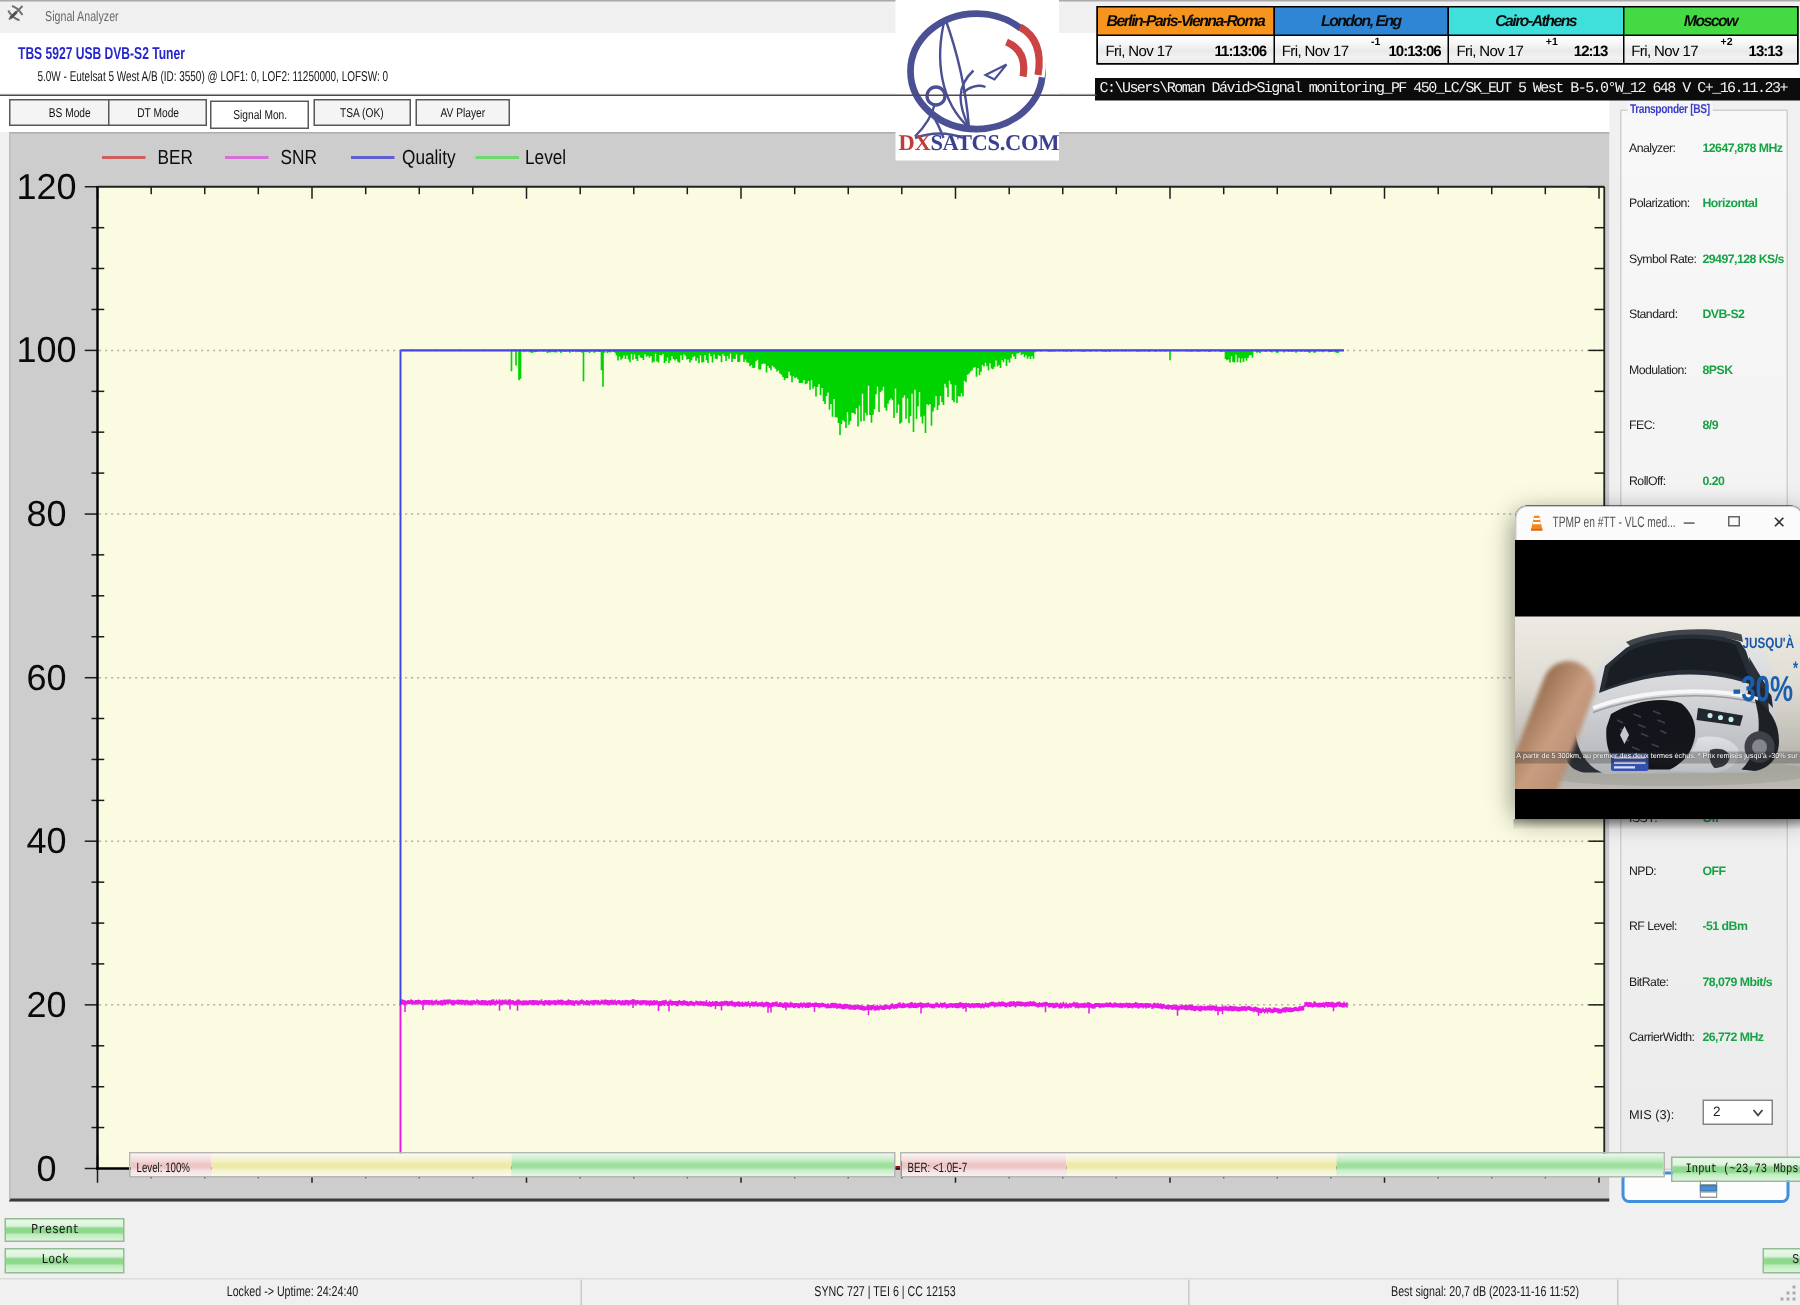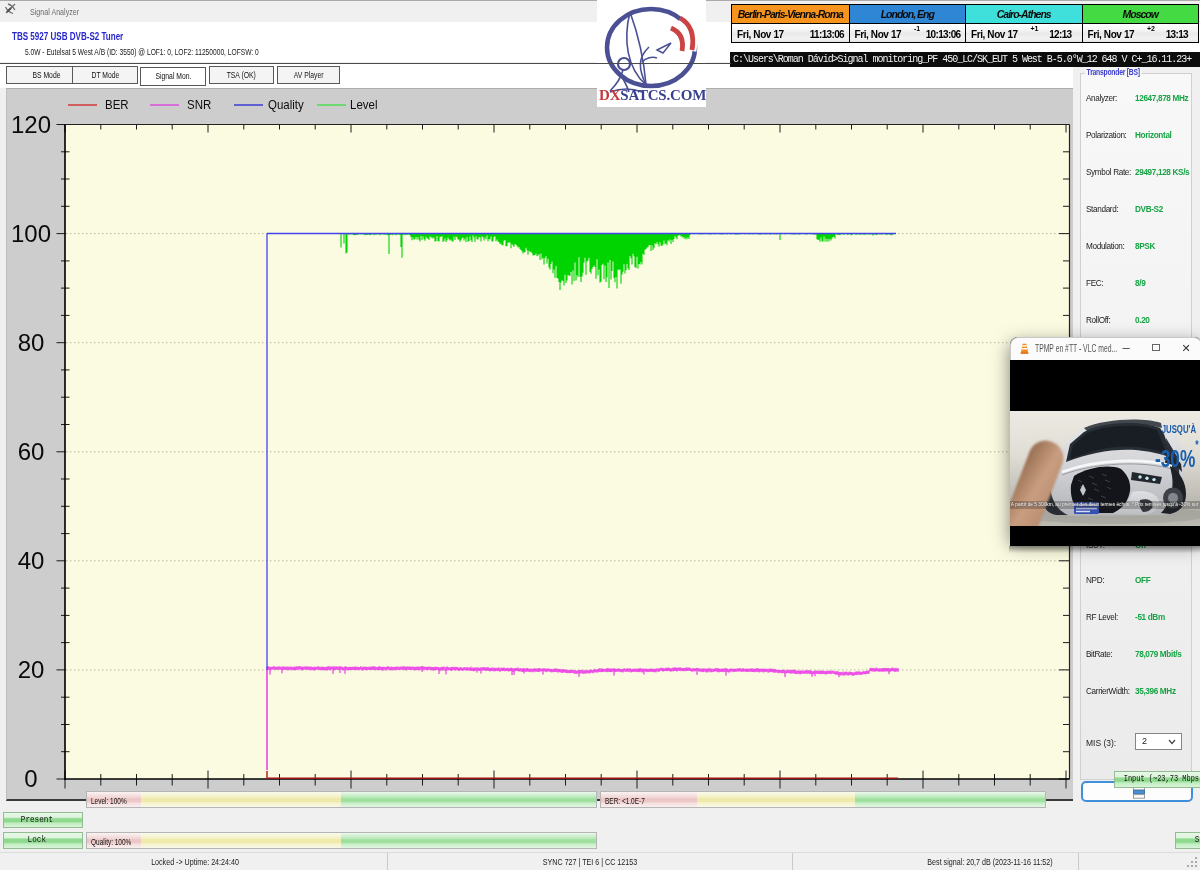--- a/index.html
+++ b/index.html
@@ -28,21 +28,21 @@
 .leg-line { position:absolute; top:103.5px; height:2px; width:29px; z-index:2; }
 .leg-text { position:absolute; top:97px; font-size:13.5px; color:#0d0d0d; z-index:2; transform:scaleX(0.85); transform-origin:0 0; }
 
 
 #clocks { left:731px; top:4px; width:468px; height:39px; display:flex; border:1.5px solid #000; background:#000000; z-index:5; }
 .ccell { width:117px; display:flex; flex-direction:column; }
 .ccell + .ccell { border-left:1.5px solid #000; }
 .chead { height:18.5px; font-size:10.5px; font-weight:bold; font-style:italic; color:#0a0a0a;
   text-align:center; line-height:18px; border-bottom:1px solid #000; letter-spacing:-1.0px; white-space:nowrap; }
 .cbody { flex:1; background:linear-gradient(180deg,#ffffff 0%,#f6f6f6 30%,#e9e9e9 55%,#f2f2f2 80%,#e6e6e6 100%); position:relative; }
-.cdate { position:absolute; left:5px; top:5px; font-size:10px; font-weight:bold; color:#000; letter-spacing:-0.4px; white-space:nowrap; }
+.cdate { position:absolute; left:5px; top:5px; font-size:10px; font-weight:normal; color:#000; letter-spacing:-0.4px; white-space:nowrap; }
 .ctime { position:absolute; top:5px; font-size:10px; font-weight:bold; color:#000; letter-spacing:-0.65px; white-space:nowrap; }
 .sup { position:absolute; left:64.5px; top:1px; font-size:7px; font-weight:bold; color:#000; }
 
 
 #console { left:730px; top:51.5px; width:470px; height:15px; background:#0c0c0c; color:#f2f2f2;
   font-family:"Liberation Mono", monospace; font-size:10px; letter-spacing:-1.02px; line-height:15px;
   padding-left:3px; white-space:nowrap; z-index:4; }
 
 
 #logo { left:597px; top:0; width:109px; height:107px; background:#fff; z-index:6; }
@@ -390,62 +390,55 @@
 <div class="srow" style="top:544.5px">
       <span class="slab">RF Level:</span>
       <span class="sval">-51 dBm</span>
     </div>
 <div class="srow" style="top:581.5px">
       <span class="slab">BitRate:</span>
       <span class="sval">78,079 Mbit/s</span>
     </div>
 <div class="srow" style="top:618.5px">
       <span class="slab">CarrierWidth:</span>
-      <span class="sval">35,396 MHz</span>
+      <span class="sval">26,772 MHz</span>
     </div>
 
 <div id="mislabel">MIS (3):</div>
 <div id="misdd">2<svg style="position:absolute;right:5px;top:5px" width="8" height="6" viewBox="0 0 8 6">
         <path d="M1 1 L4 4.5 L7 1" fill="none" stroke="#444" stroke-width="1.2"></path>
       </svg></div>
 <div id="bluebtn">
       <svg style="position:absolute;left:50px;top:3px" width="12" height="13" viewBox="0 0 12 13">
         <rect x="0.5" y="0.5" width="11" height="3.4" fill="#fff" stroke="#9a9a9a"></rect>
         <rect x="0.5" y="4.4" width="11" height="3.6" fill="#4a8fd4" stroke="#3a7ab8"></rect>
         <rect x="0.5" y="8.6" width="11" height="3.6" fill="#fff" stroke="#9a9a9a"></rect>
       </svg>
     </div>
 </div>
 
 <div class="gbtn" style="left:3px;top:811.5px;width:80px"><s>Present</s></div>
 <div class="gbtn" style="left:3px;top:832px;width:80px"><s>Lock</s></div>
-<div class="brow" style="top:791px">
+<div class="brow" style="top:768px">
     <div class="bar" style="left:86px;width:511px">
       <i style="width:54px;background:#edc6c6"></i>
       <i style="width:201px;background:#eeeaaa"></i>
       <i style="width:256px;background:#9fe09f"></i>
       <b class="sheen"></b>
       <span class="btext">Level: 100%</span>
     </div>
-    <div class="bar" style="left:599.5px;width:446px">
+    <div class="bar" style="left:599.5px;width:510px">
       <i style="width:111px;background:#edc6c6"></i>
       <i style="width:181px;background:#eeeaaa"></i>
       <i style="width:218px;background:#9fe09f"></i>
       <b class="sheen"></b>
       <span class="btext">BER: &lt;1.0E-7</span>
     </div>
   </div>
 <div class="brow" style="top:832px">
-    <div class="bar" style="left:86px;width:511px">
-      <i style="width:54px;background:#edc6c6"></i>
-      <i style="width:201px;background:#eeeaaa"></i>
-      <i style="width:256px;background:#9fe09f"></i>
-      <b class="sheen"></b>
-      <span class="btext">Quality: 100%</span>
-    </div>
   </div>
 <div class="gbtn" style="left:1113.5px;top:771px;width:102px"><s style="font-size:8.5px;transform:scaleX(0.82)">Input (~23,73 Mbps)</s></div>
 <div class="gbtn" style="left:1175px;top:832px;width:84px"><s>Sync TS</s></div>
 
 <div class="abs" id="statusbar"></div>
 <div class="stext" style="left:195px">Locked -&gt; Uptime: 24:24:40</div>
 <div class="stext" style="left:590px">SYNC 727 | TEI 6 | CC 12153</div>
 <div class="stext" style="left:990px">Best signal: 20,7 dB (2023-11-16 11:52)</div>
 <div class="ssep" style="left:387px"></div>
 <div class="ssep" style="left:792px"></div>

